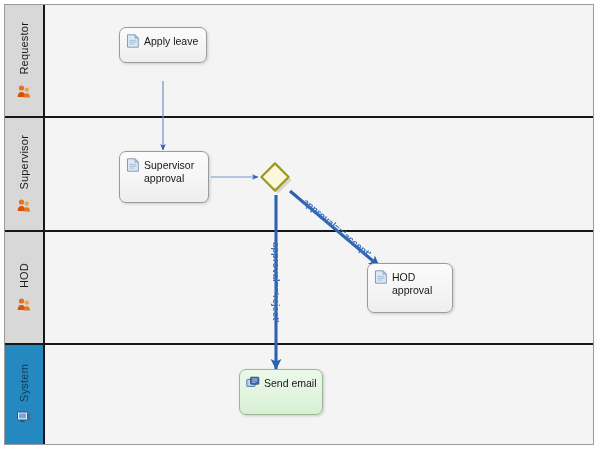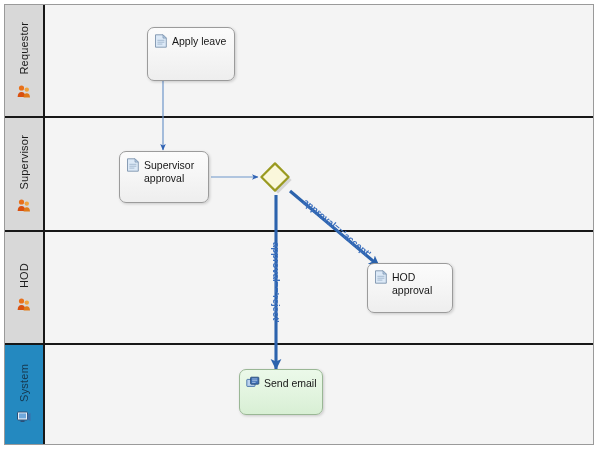--- a/index.html
+++ b/index.html
@@ -217,21 +217,21 @@
 
       <path d="M 285 186 L 374 261" stroke="#2c63ad" stroke-width="3.1" fill="none" marker-end="url(#arrowThick)"></path>
 
       <path d="M 271 190 L 271 364" stroke="#2c63ad" stroke-width="3.1" fill="none" marker-end="url(#arrowThick)"></path>
     </svg>
 
     <div class="flow-label" style="left:303px; top:191px; transform: rotate(40deg);">approval=='accept'</div>
 
     <div class="flow-label" style="left:277px; top:237px; transform: rotate(90deg);">approval=='reject'</div>
 
-    <div class="task" style="left:114px; top:22px; width:88px; height:54px;margin-left:28px;">
+    <div class="task" style="left:114px; top:22px; width:88px; height:36px;">
       <div class="task-inner">
         <svg class="task-icon" viewBox="0 0 14 14">
           <path d="M1.5 0.8 L9 0.8 L12.3 4.1 L12.3 13.2 L1.5 13.2 Z" fill="#dce9f7" stroke="#7d93ad" stroke-width="0.9"></path>
           <path d="M9 0.8 L9 4.1 L12.3 4.1 Z" fill="#b4cde6" stroke="#7d93ad" stroke-width="0.7"></path>
           <path d="M3.4 6.3 H10.4 M3.4 8.2 H10.4 M3.4 10.1 H8.4" stroke="#93abc4" stroke-width="0.75"></path>
         </svg>
         <span class="task-label">Apply leave</span>
       </div>
     </div>
 

